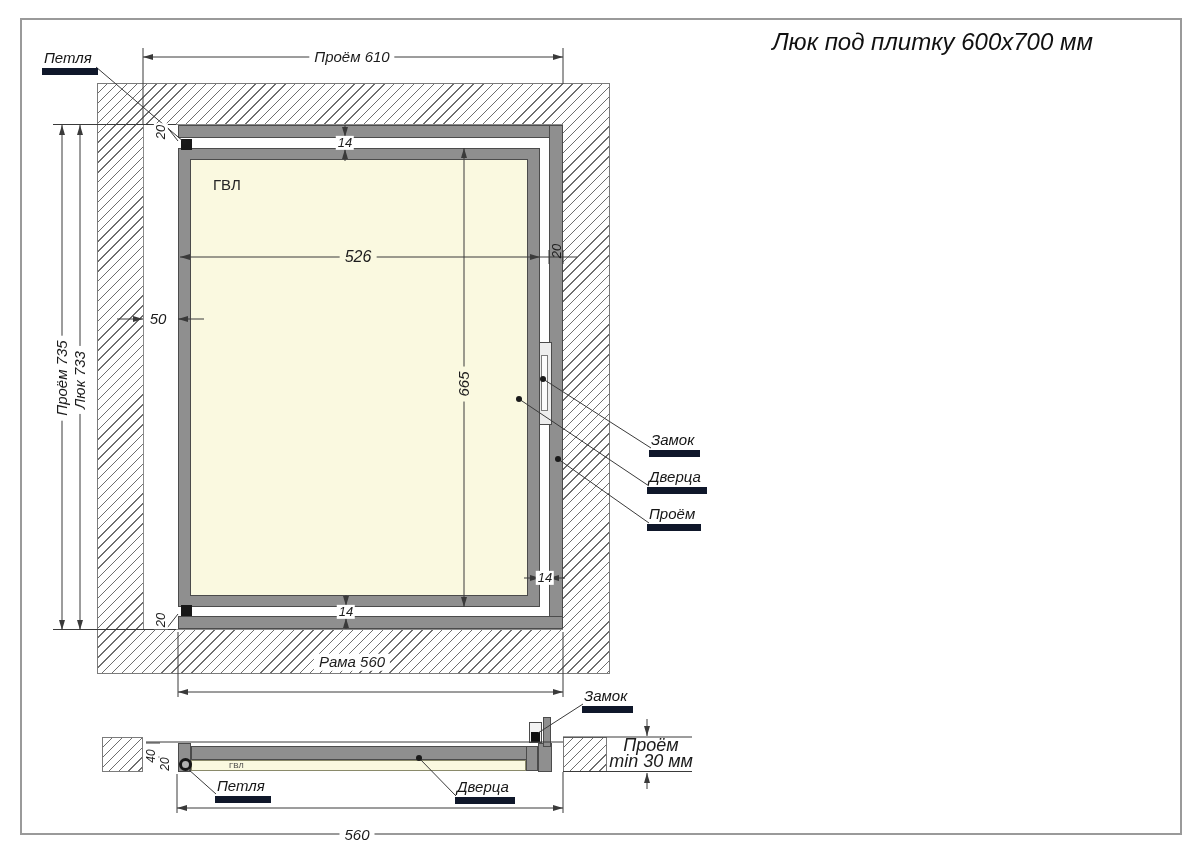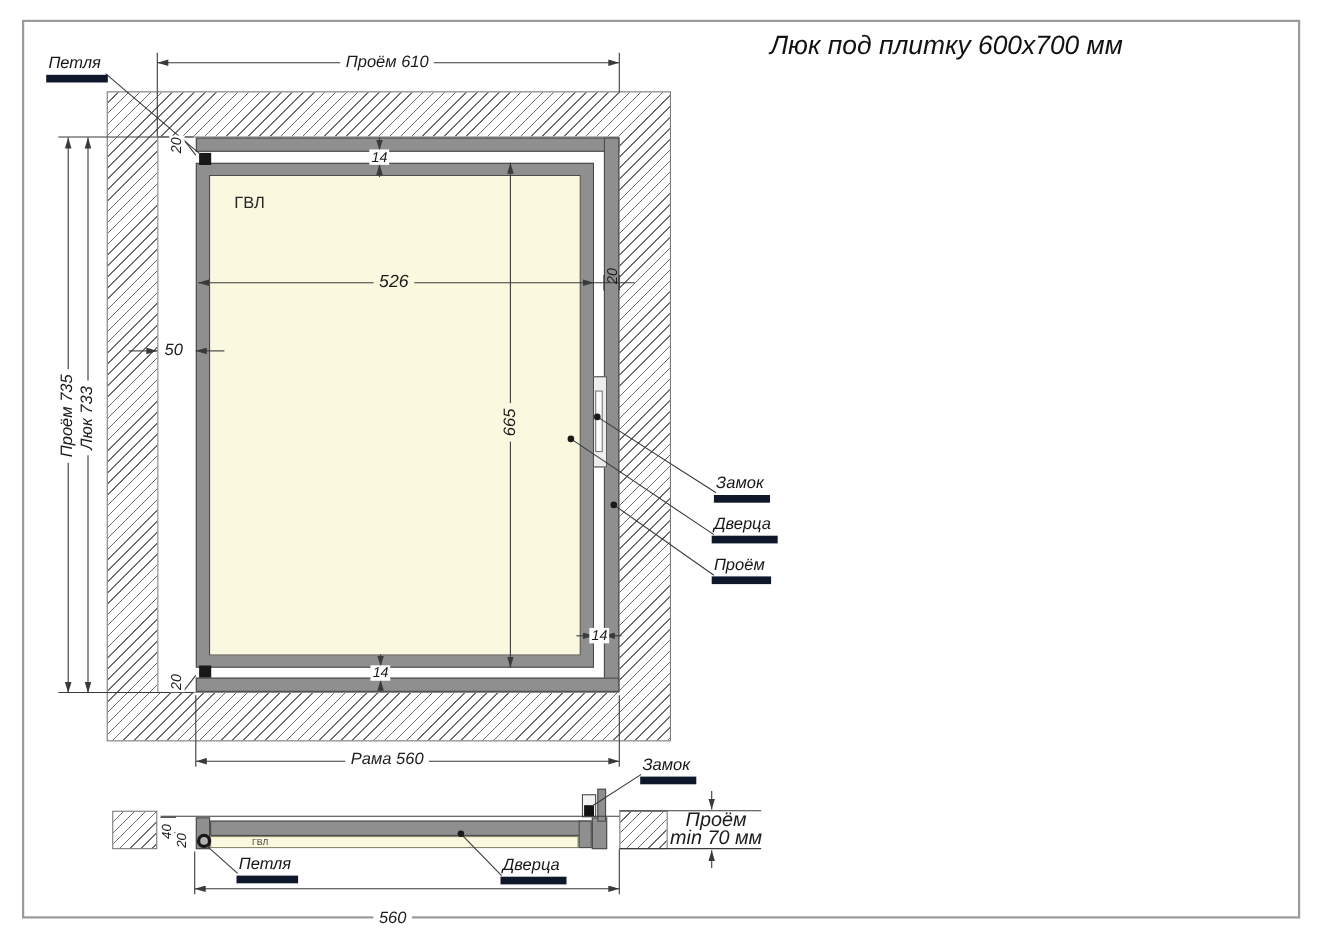--- a/index.html
+++ b/index.html
@@ -1,20 +1,20 @@
 <!DOCTYPE html>
 <html><head>
 <meta charset="utf-8">
 <style>
   html,body{margin:0;padding:0;background:#fff;}
   #stage{position:relative;width:1200px;height:849px;background:#fff;overflow:hidden;
          font-family:"Liberation Sans","DejaVu Sans",sans-serif;}
   .abs{position:absolute;box-sizing:border-box;}
   .page{left:20px;top:18px;width:1162px;height:817px;border:2px solid #9a9a9a;background:#fff;}
-  .title{left:700px;top:28px;width:465px;text-align:left;font-style:italic;font-size:24px;color:#111;}
+  .title{left:700px;top:28px;width:465px;text-align:center;font-style:italic;font-size:24px;color:#111;}
   .hatch{background-color:#fff;
          background-image:repeating-linear-gradient(135deg,transparent 0,transparent 6px,#6e6e6e 6px,#6e6e6e 7px);
          border:1px solid #7b7b7b;}
   .steel{background:#8f8f8f;border:1px solid #4b4b4b;}
   .white{background:#fff;}
   .cream{background:#faf9e0;}
   svg.overlay{position:absolute;left:0;top:0;pointer-events:none;}
   .dim{position:absolute;font-style:italic;font-size:15px;color:#1c1c1c;background:#fff;
        padding:0 5px;transform:translate(-50%,-50%);white-space:nowrap;line-height:1.1;}
   .dim.creambg{background:#faf9e0;}
@@ -142,34 +142,34 @@
   <div class="dim rot" style="left:80px;top:380px;">Люк 733</div>
   <div class="dim" style="left:158px;top:319px;">50</div>
   <div class="dim creambg" style="left:358px;top:257px;font-size:16px;">526</div>
   <div class="dim rot creambg" style="left:464px;top:384px;">665</div>
   <div class="dim rot sm" style="left:161px;top:132px;">20</div>
   <div class="dim rot sm" style="left:161px;top:620px;">20</div>
   <div class="dim rot sm" style="left:557px;top:251px;background:transparent;">20</div>
   <div class="dim sm" style="left:345px;top:143px;">14</div>
   <div class="dim sm" style="left:346px;top:612px;">14</div>
   <div class="dim sm" style="left:545px;top:578px;">14</div>
-  <div class="dim" style="left:352px;top:691px;font-style:italic;">Рама 560</div>
+  <div class="dim" style="left:352px;top:662px;font-style:italic;">Рама 560</div>
   <div class="plain" style="left:213px;top:176px;">ГВЛ</div>
 
   <div class="callout" style="left:42px;top:49px;">Петля</div>
   <div class="callout" style="left:649px;top:431px;">Замок</div>
   <div class="callout" style="left:647px;top:468px;">Дверца</div>
   <div class="callout" style="left:647px;top:505px;">Проём</div>
 
   <div class="dim rot xs" style="left:152px;top:756px;">40</div>
   <div class="dim rot xs" style="left:166px;top:764px;">20</div>
   <div class="dim" style="left:357px;top:807px;margin-top:28px;">560</div>
   <div class="abs" style="left:603px;top:737px;width:96px;text-align:center;font-style:italic;font-size:18px;color:#1c1c1c;line-height:16px;">
     <div>Проём</div>
-    <div>min 70 мм</div>
+    <div>min 30 мм</div>
   </div>
   <div class="plain tiny" style="left:229px;top:761px;">ГВЛ</div>
 
   <div class="callout" style="left:582px;top:687px;">Замок</div>
   <div class="callout" style="left:215px;top:777px;">Петля</div>
   <div class="callout" style="left:455px;top:778px;">Дверца</div>
 
 </div>
 
 </body></html>

